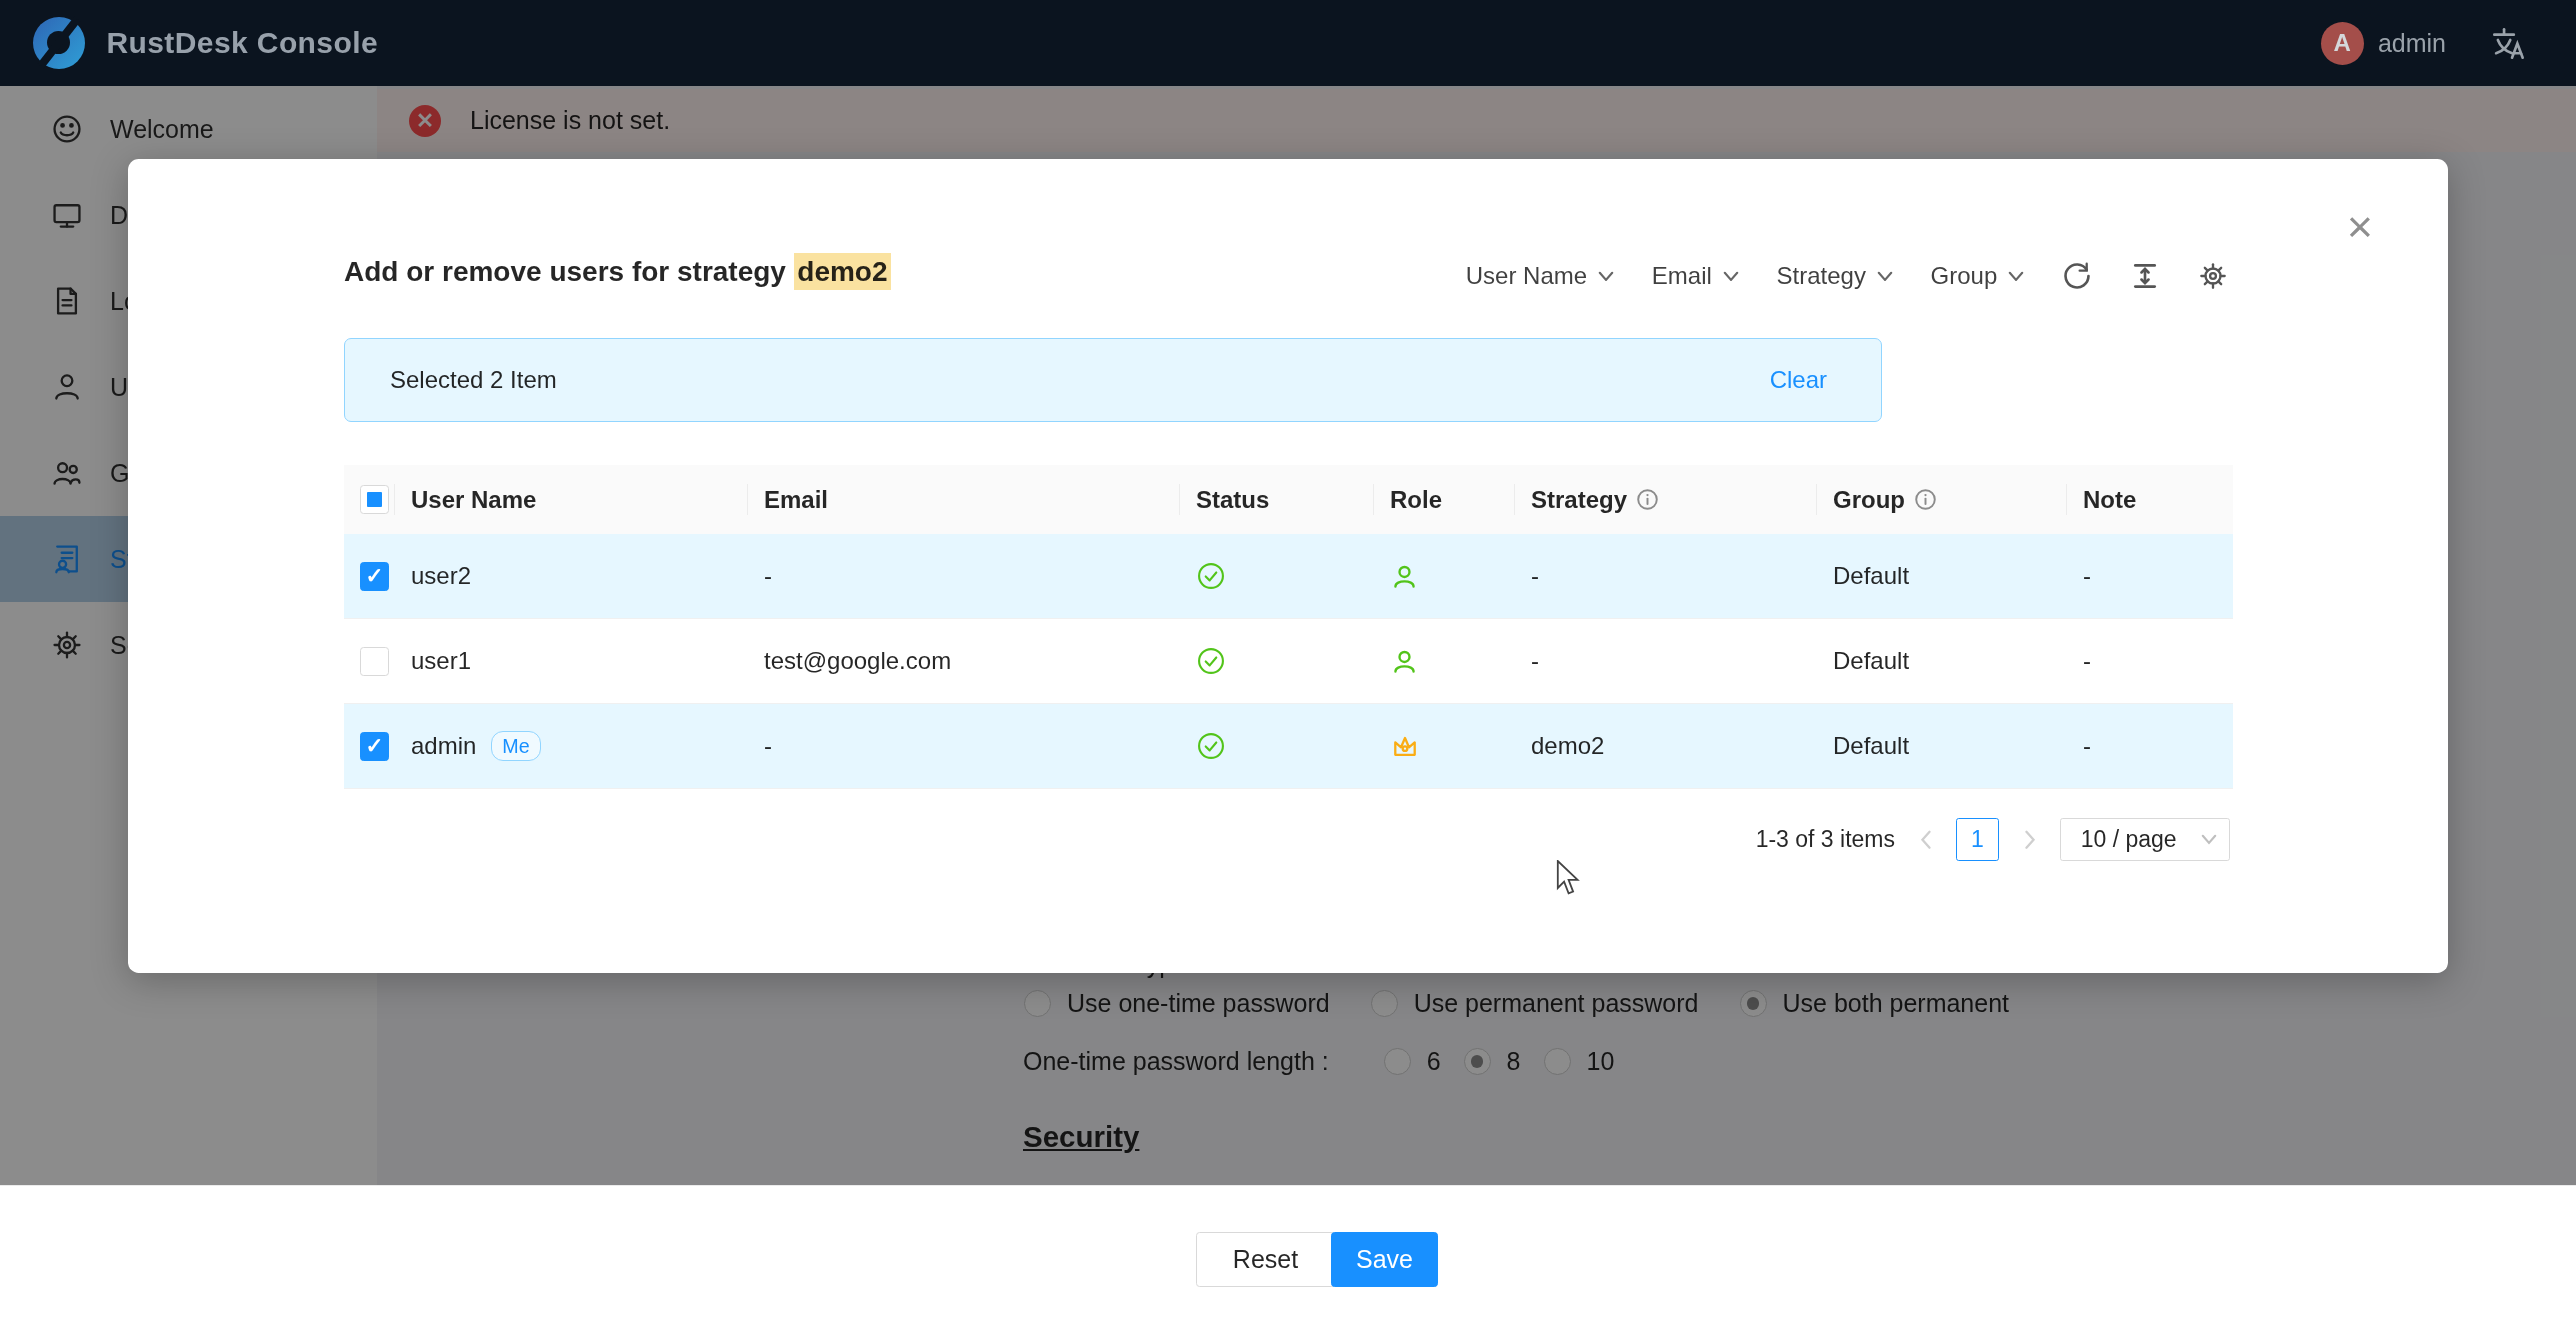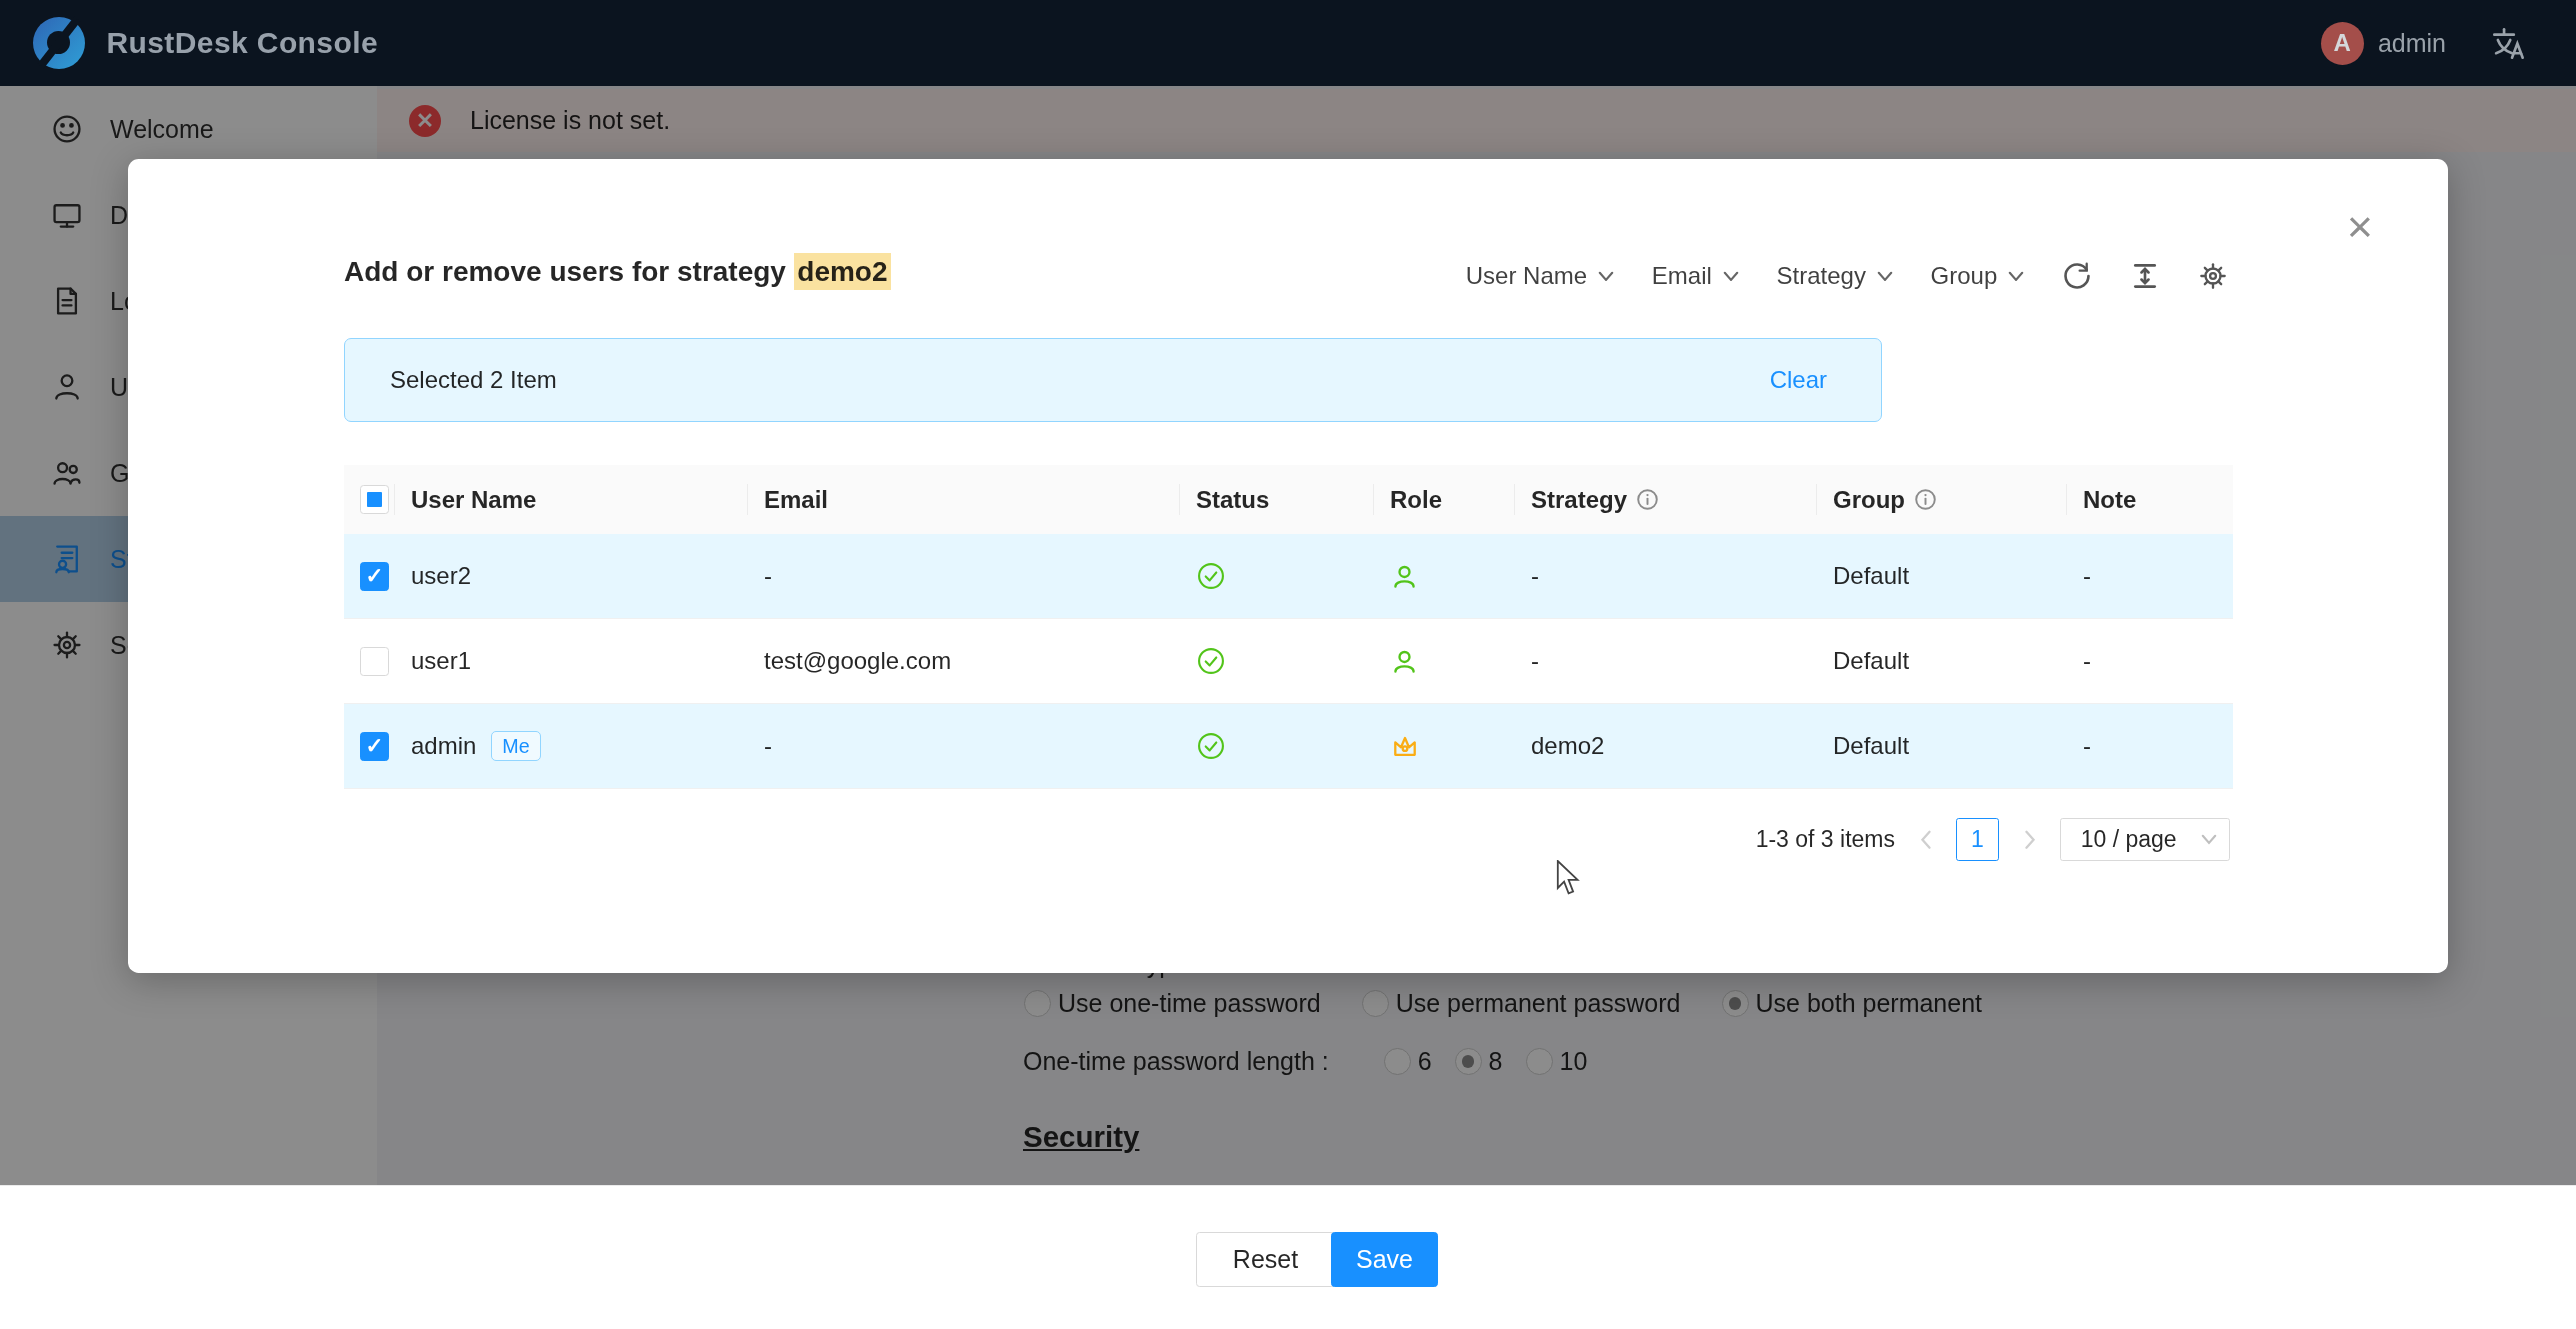--- a/index.html
+++ b/index.html
@@ -37,21 +37,21 @@
 
   
   .content-bg{ position:absolute; left:377px; top:86px; right:0; height:1099px; background:#f4f5f7; z-index:1; }
   .banner{ position:absolute; left:377px; top:89px; width:2199px; height:63px; background:#fff2f0;
     display:flex; align-items:center; gap:29px; padding-left:32px; z-index:2; font-size:25px; }
   .banner-icon{ width:32px; height:32px; border-radius:50%; background:#ff4d4f; color:#fff;
     display:flex; align-items:center; justify-content:center; font-size:21.5px; font-weight:700; }
 
   .bg-form{ position:absolute; z-index:2; font-size:25px; color:rgba(0,0,0,.85); }
   .radio-row{ display:flex; align-items:center; gap:41px; }
-  .radio-group{ display:flex; align-items:center; gap:7px; cursor:pointer; }
+  .radio-group{ display:flex; align-items:center; gap:16px; cursor:pointer; }
   .radio{ width:27px; height:27px; border-radius:50%; border:1.8px solid #cfcfcf; background:#fff;
     display:flex; align-items:center; justify-content:center; }
   .radio.sel::after{ content:""; width:12.5px; height:12.5px; border-radius:50%; background:#8c8c8c; }
   .security-h{ font-size:29.5px; font-weight:700;text-decoration:underline; }
 
   
   .mask{ position:absolute; left:0; top:86px; width:2576px; height:1099px;
     background:rgba(0,0,0,.45); z-index:10; }
 
   
@@ -91,21 +91,21 @@
   .tbody-row.sel-row{ background:#e6f7ff; }
   .cell{ padding-left:16px; font-size:24px; display:flex; align-items:center; white-space:nowrap; }
 
   .cb{ width:29px; height:29px; border:1.8px solid #d9d9d9; border-radius:3.6px; background:#fff;
     display:flex; align-items:center; justify-content:center; cursor:pointer; }
   .cb.checked{ background:#1890ff; border-color:#1890ff; color:#fff; font-size:21.5px; font-weight:700; }
   .cb.ind{ border-color:#d9d9d9; }
   .cb.ind::after{ content:""; width:14.3px; height:14.3px; background:#1890ff; border-radius:0.9px; }
 
   .me-tag{ margin-left:14.3px; padding:2.7px 10.7px; font-size:19.7px; color:#1890ff; background:#f0faff;
-    border:0.9px solid #91d5ff; border-radius:5px; }
+    border:0.9px solid #91d5ff; border-radius:12px; }
 
   .pager{ position:absolute; right:218px; top:659px; display:flex; align-items:center; gap:18px;
     font-size:23px; color:rgba(0,0,0,.85); }
   .pg-arrow{ width:25px; height:25px; display:flex; align-items:center; justify-content:center; cursor:pointer; }
   .pg-num{ width:43px; height:43px; border:1.8px solid #1890ff; border-radius:2.7px; color:#1890ff;
     display:flex; align-items:center; justify-content:center; cursor:pointer; }
   .pg-size{ width:170px; height:43px; border:0.9px solid #d9d9d9; border-radius:2.7px; background:#fff;
     display:flex; align-items:center; padding-left:19.7px; gap:12.5px; cursor:pointer; }
   .pg-size .chev{ margin-left:auto; margin-right:12.5px; }
 

